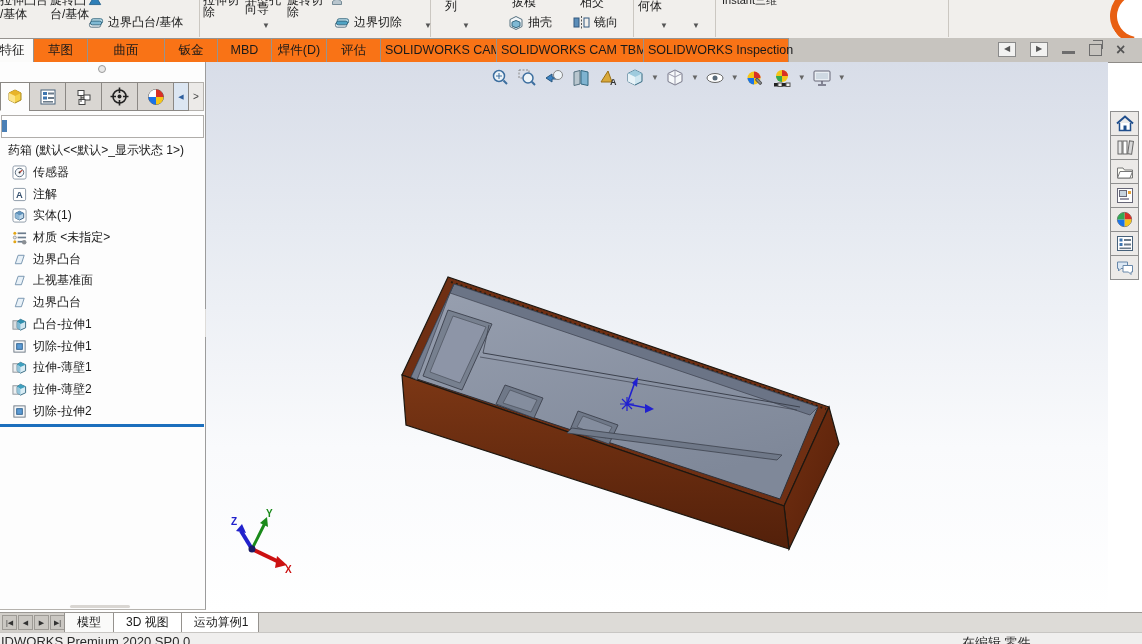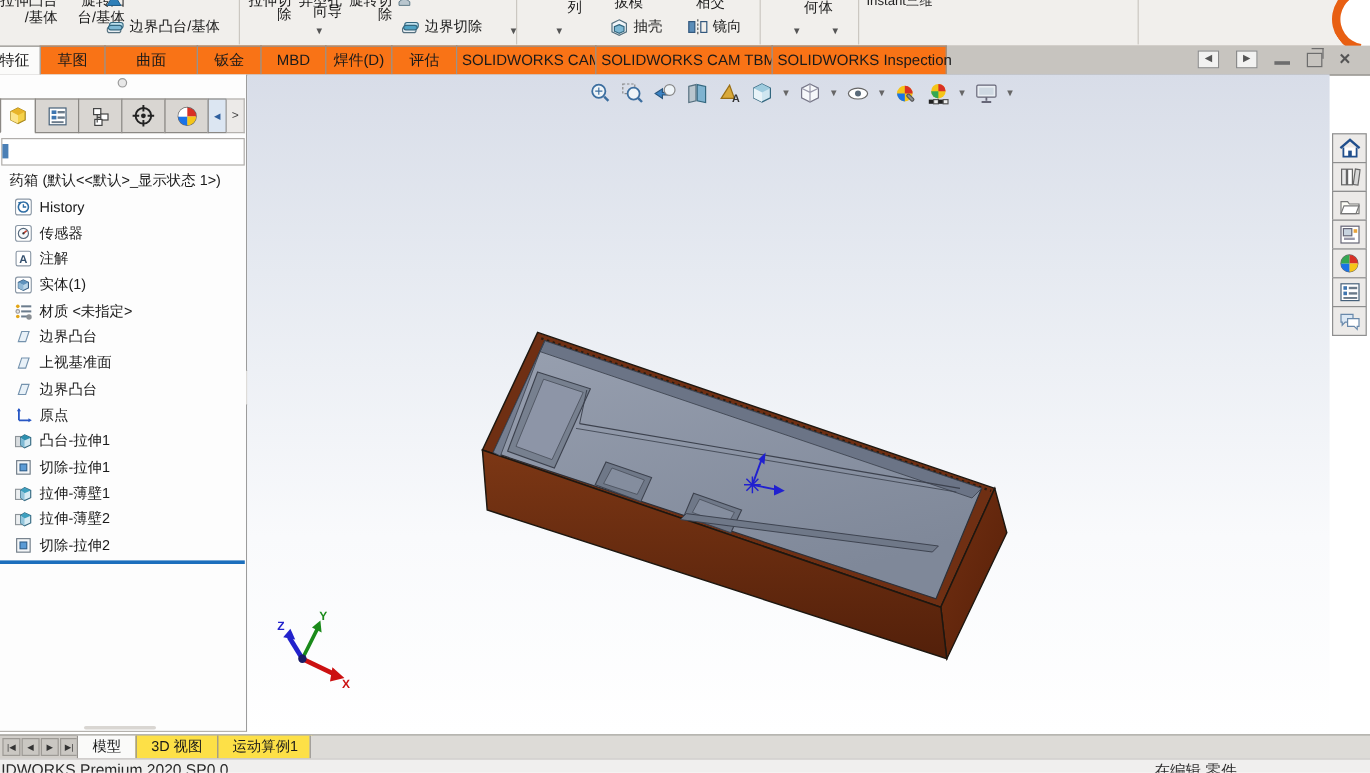--- a/index.html
+++ b/index.html
@@ -2,21 +2,21 @@
 <html style="--rollback-bar: #1c6fbd; --model-brown: #6f2f13; --model-brown-dark: #5a230b; --model-brown-end: #662a0e; --model-gray: #8b93a6; --viewport-top: #d8dde8; --accent-blue: #3a6ea5;"><head>
 <meta charset="utf-8">
 <style>
   html,body{margin:0;padding:0;background:#fff;}
   body{width:1142px;height:644px;overflow:hidden;position:relative;
        font-family:"Liberation Sans","DejaVu Sans",sans-serif;color:#1a1a1a;
        -webkit-font-smoothing:antialiased;}
   
   .ribbon{position:absolute;left:0;top:0;width:1142px;height:38px;background:#f1efec;
           border-bottom:1px solid #b9b5ae;overflow:hidden;}
-  .rb-big{position:absolute;top:0;height:38px;text-align:right;font-size:12px;}
+  .rb-big{position:absolute;top:0;height:38px;text-align:left;font-size:12px;}
   .rb-big .l1{position:absolute;top:-7px;left:0;right:0;line-height:14px;height:14px;}
   .rb-big .l2{position:absolute;top:7px;left:0;right:0;line-height:14px;}
   .rb-big .l2.hi{top:-1px;}
   .rb-dd{position:absolute;font-size:8px;color:#555;line-height:8px;}
   .rb-sm{position:absolute;display:flex;align-items:center;gap:4px;font-size:12px;white-space:nowrap;}
   .rb-sep{position:absolute;top:0;width:1px;height:37px;background:#cbc7c1;}
   .rb-frag{position:absolute;font-size:12px;color:#222;}
   svg.ric{display:block;}
   
   .logo{position:absolute;left:1110px;top:-12px;width:42px;height:42px;border-radius:50%;
@@ -71,21 +71,21 @@
   .taskpane{position:absolute;left:1110px;top:50px;width:29px;}
   .tp-btn{box-sizing:border-box;width:29px;height:25px;background:#eceae8;border:1px solid #8f8f8f;
           margin-top:-1px;display:flex;align-items:center;justify-content:center;}
   
   .bbar{position:absolute;left:0;top:612px;width:1142px;height:20px;background:#d2cfca;border-top:1px solid #9b9894;}
   .bnav{position:absolute;left:2px;top:2px;display:flex;gap:1px;}
   .bnav span{box-sizing:border-box;width:15px;height:15px;background:#cac7c2;border:1px solid #9d9a95;
              font-size:7px;color:#333;display:flex;align-items:center;justify-content:center;}
   .btabs{position:absolute;left:64px;top:0;display:flex;height:20px;}
   .btab{box-sizing:border-box;height:20px;line-height:18px;padding:0 12px;font-size:12px;
-        border:1px solid #95928e;border-top:none;margin-right:-1px;background:#fde047;white-space:nowrap;}
+        border:1px solid #95928e;border-top:none;margin-right:-1px;background:#ffffff;white-space:nowrap;}
   .btab.active{background:#fafaf9;}
   .bfill{position:absolute;left:258px;top:0;right:0;height:20px;background:#dddbd7;border-left:1px solid #95928e;}
   
   .sbar{position:absolute;left:0;top:632px;width:1142px;height:12px;background:#f0efee;overflow:hidden;border-top:1px solid #c8c6c3;}
   .sb-left{position:absolute;left:1px;top:1px;font-size:13px;color:#2a2a2a;}
   .sb-right{position:absolute;left:962px;top:1px;font-size:13px;color:#2a2a2a;}
 </style>
 </head>
 <body>
 
@@ -310,26 +310,20 @@
     <div class="lp-filter">
         <span class="sliver"></span>
       </div>
 
     <div class="tree">
       <div class="trow root">
           <span>药箱 (默认&lt;&lt;默认&gt;_显示状态 1&gt;)</span>
         </div>
       <div class="trow">
           <svg width="15" height="15">
-            <use href="#s-history"></use>
-          </svg>
-          <span>History</span>
-        </div>
-      <div class="trow">
-          <svg width="15" height="15">
             <use href="#s-sensors"></use>
           </svg>
           <span>传感器</span>
         </div>
       <div class="trow">
           <svg width="15" height="15">
             <use href="#s-annotations"></use>
           </svg>
           <span>注解</span>
         </div>
@@ -355,26 +349,20 @@
           <svg width="15" height="15">
             <use href="#s-plane"></use>
           </svg>
           <span>上视基准面</span>
         </div>
       <div class="trow">
           <svg width="15" height="15">
             <use href="#s-plane"></use>
           </svg>
           <span>边界凸台</span>
-        </div>
-      <div class="trow">
-          <svg width="15" height="15">
-            <use href="#s-origin"></use>
-          </svg>
-          <span>原点</span>
         </div>
       <div class="trow">
           <svg width="15" height="15">
             <use href="#s-boss-extrude"></use>
           </svg>
           <span>凸台-拉伸1</span>
         </div>
       <div class="trow">
           <svg width="15" height="15">
             <use href="#s-cut-extrude"></use>

